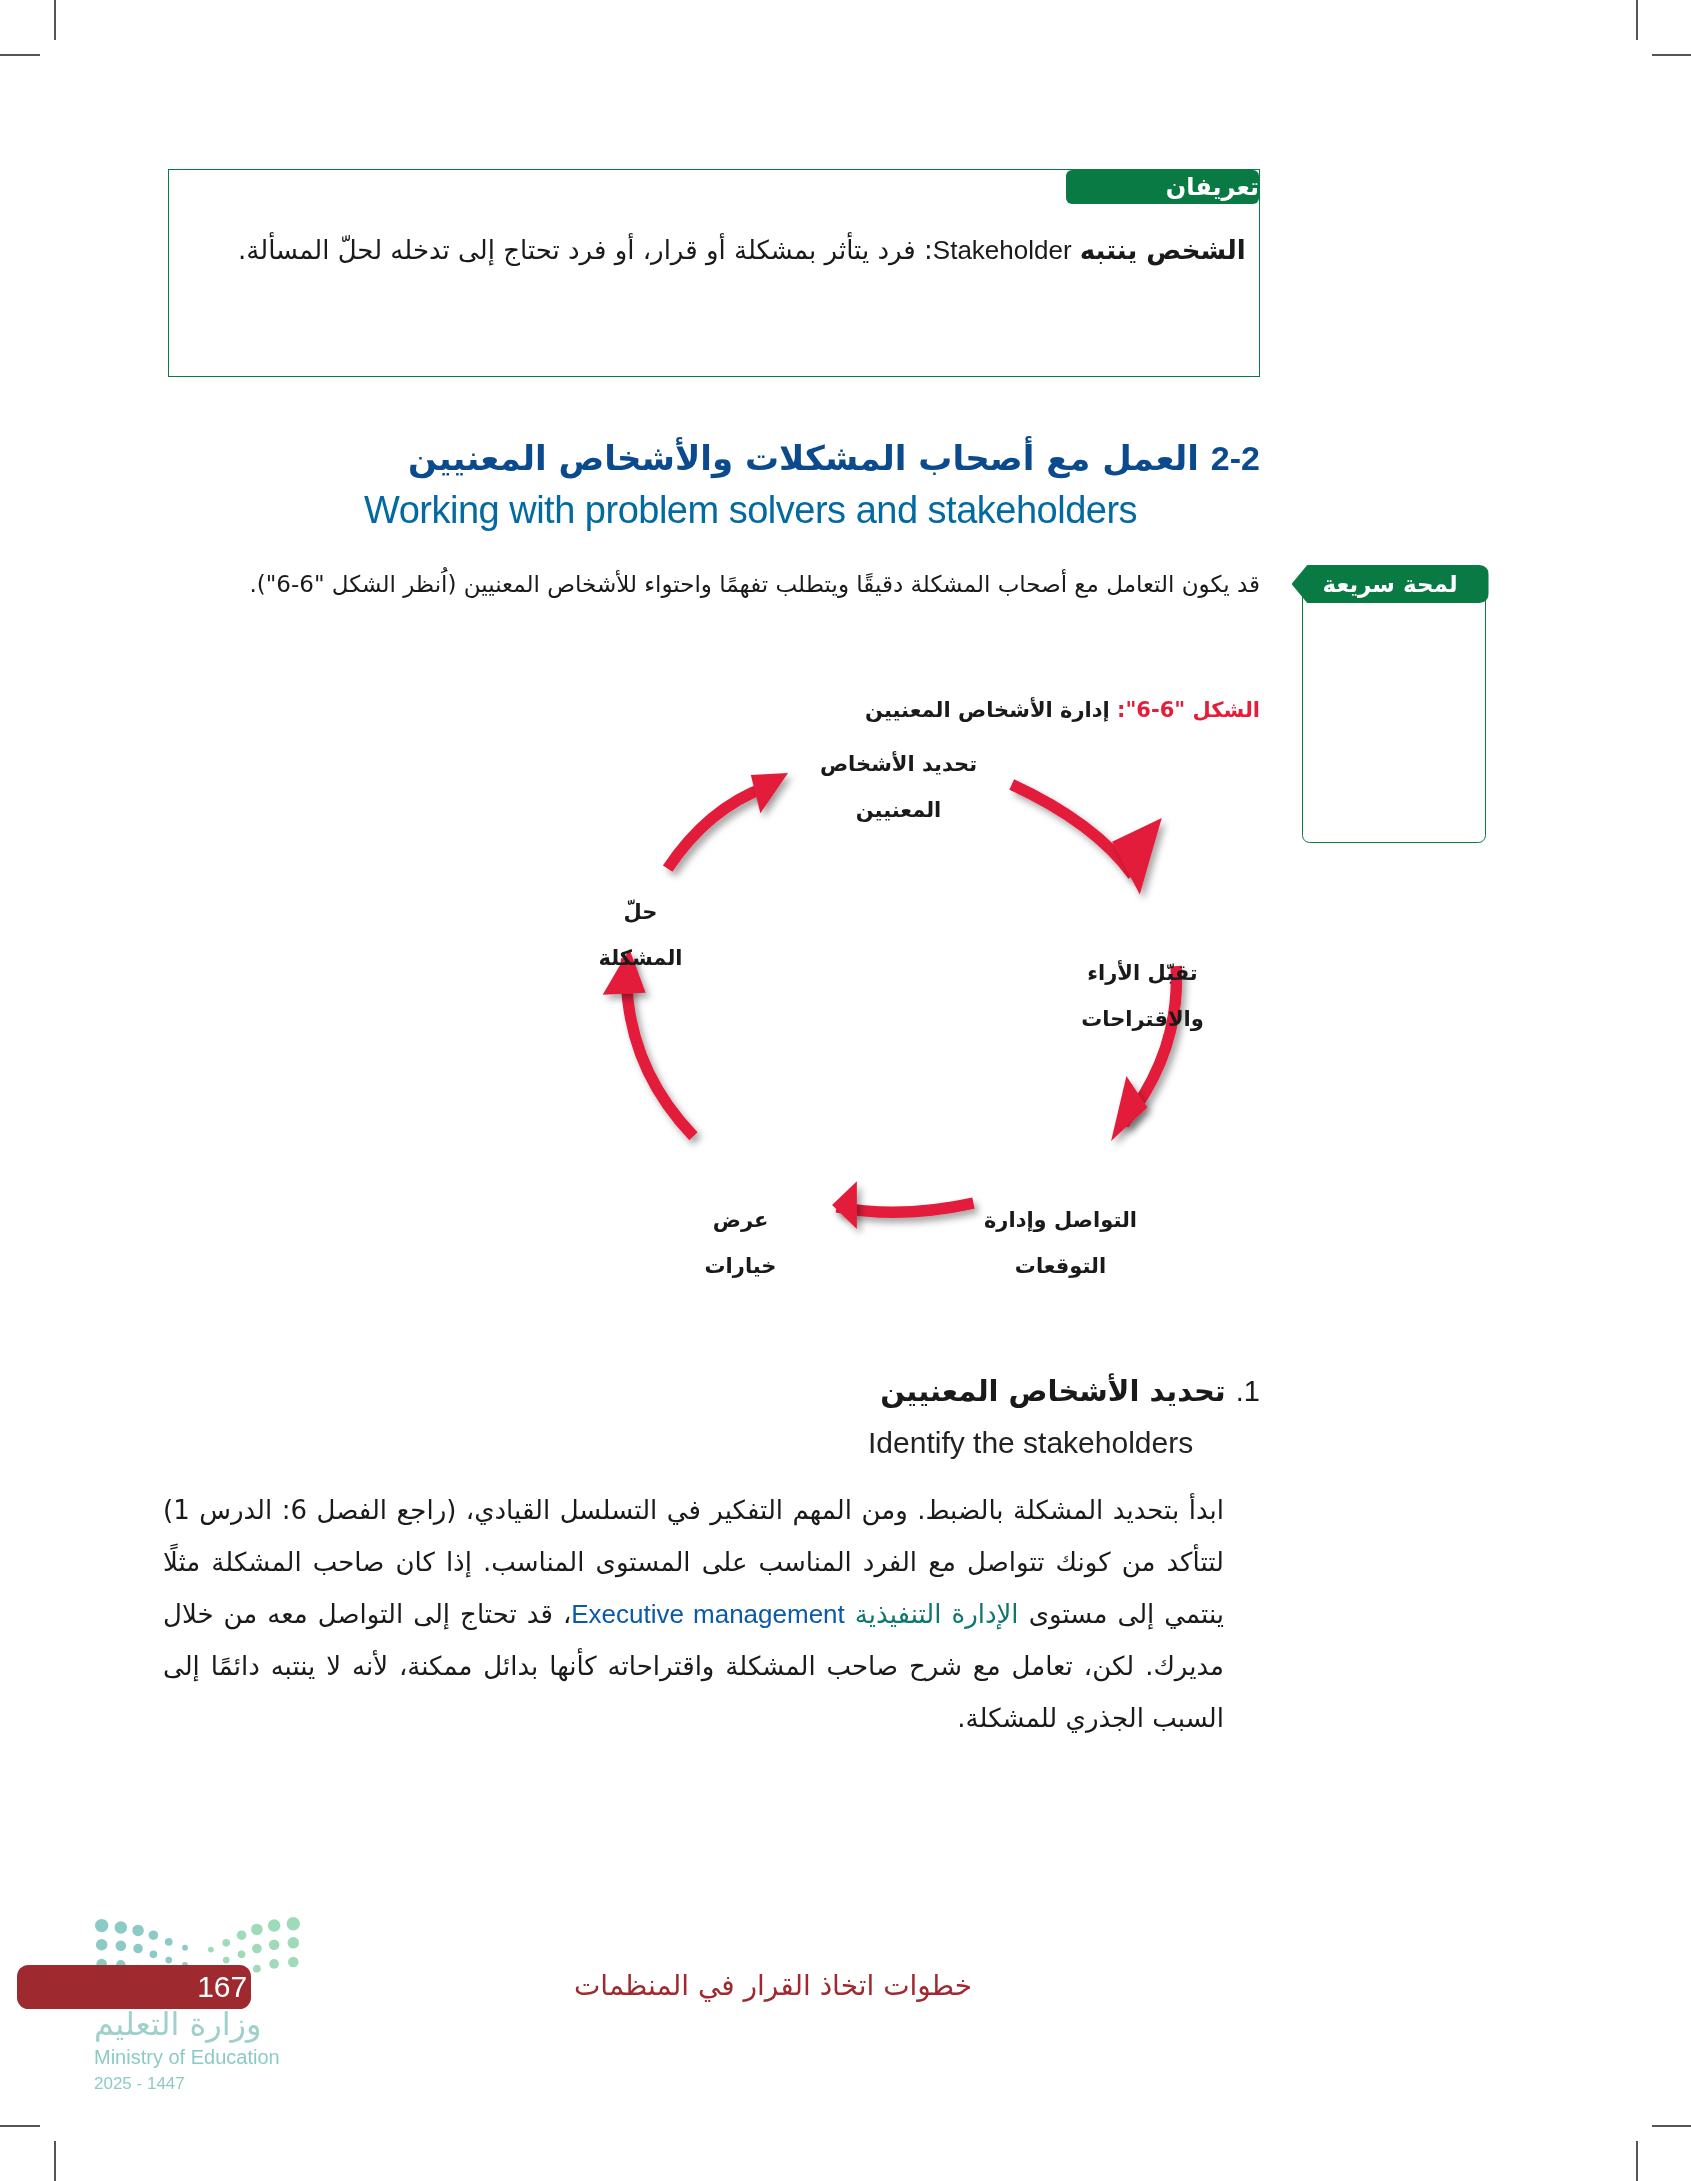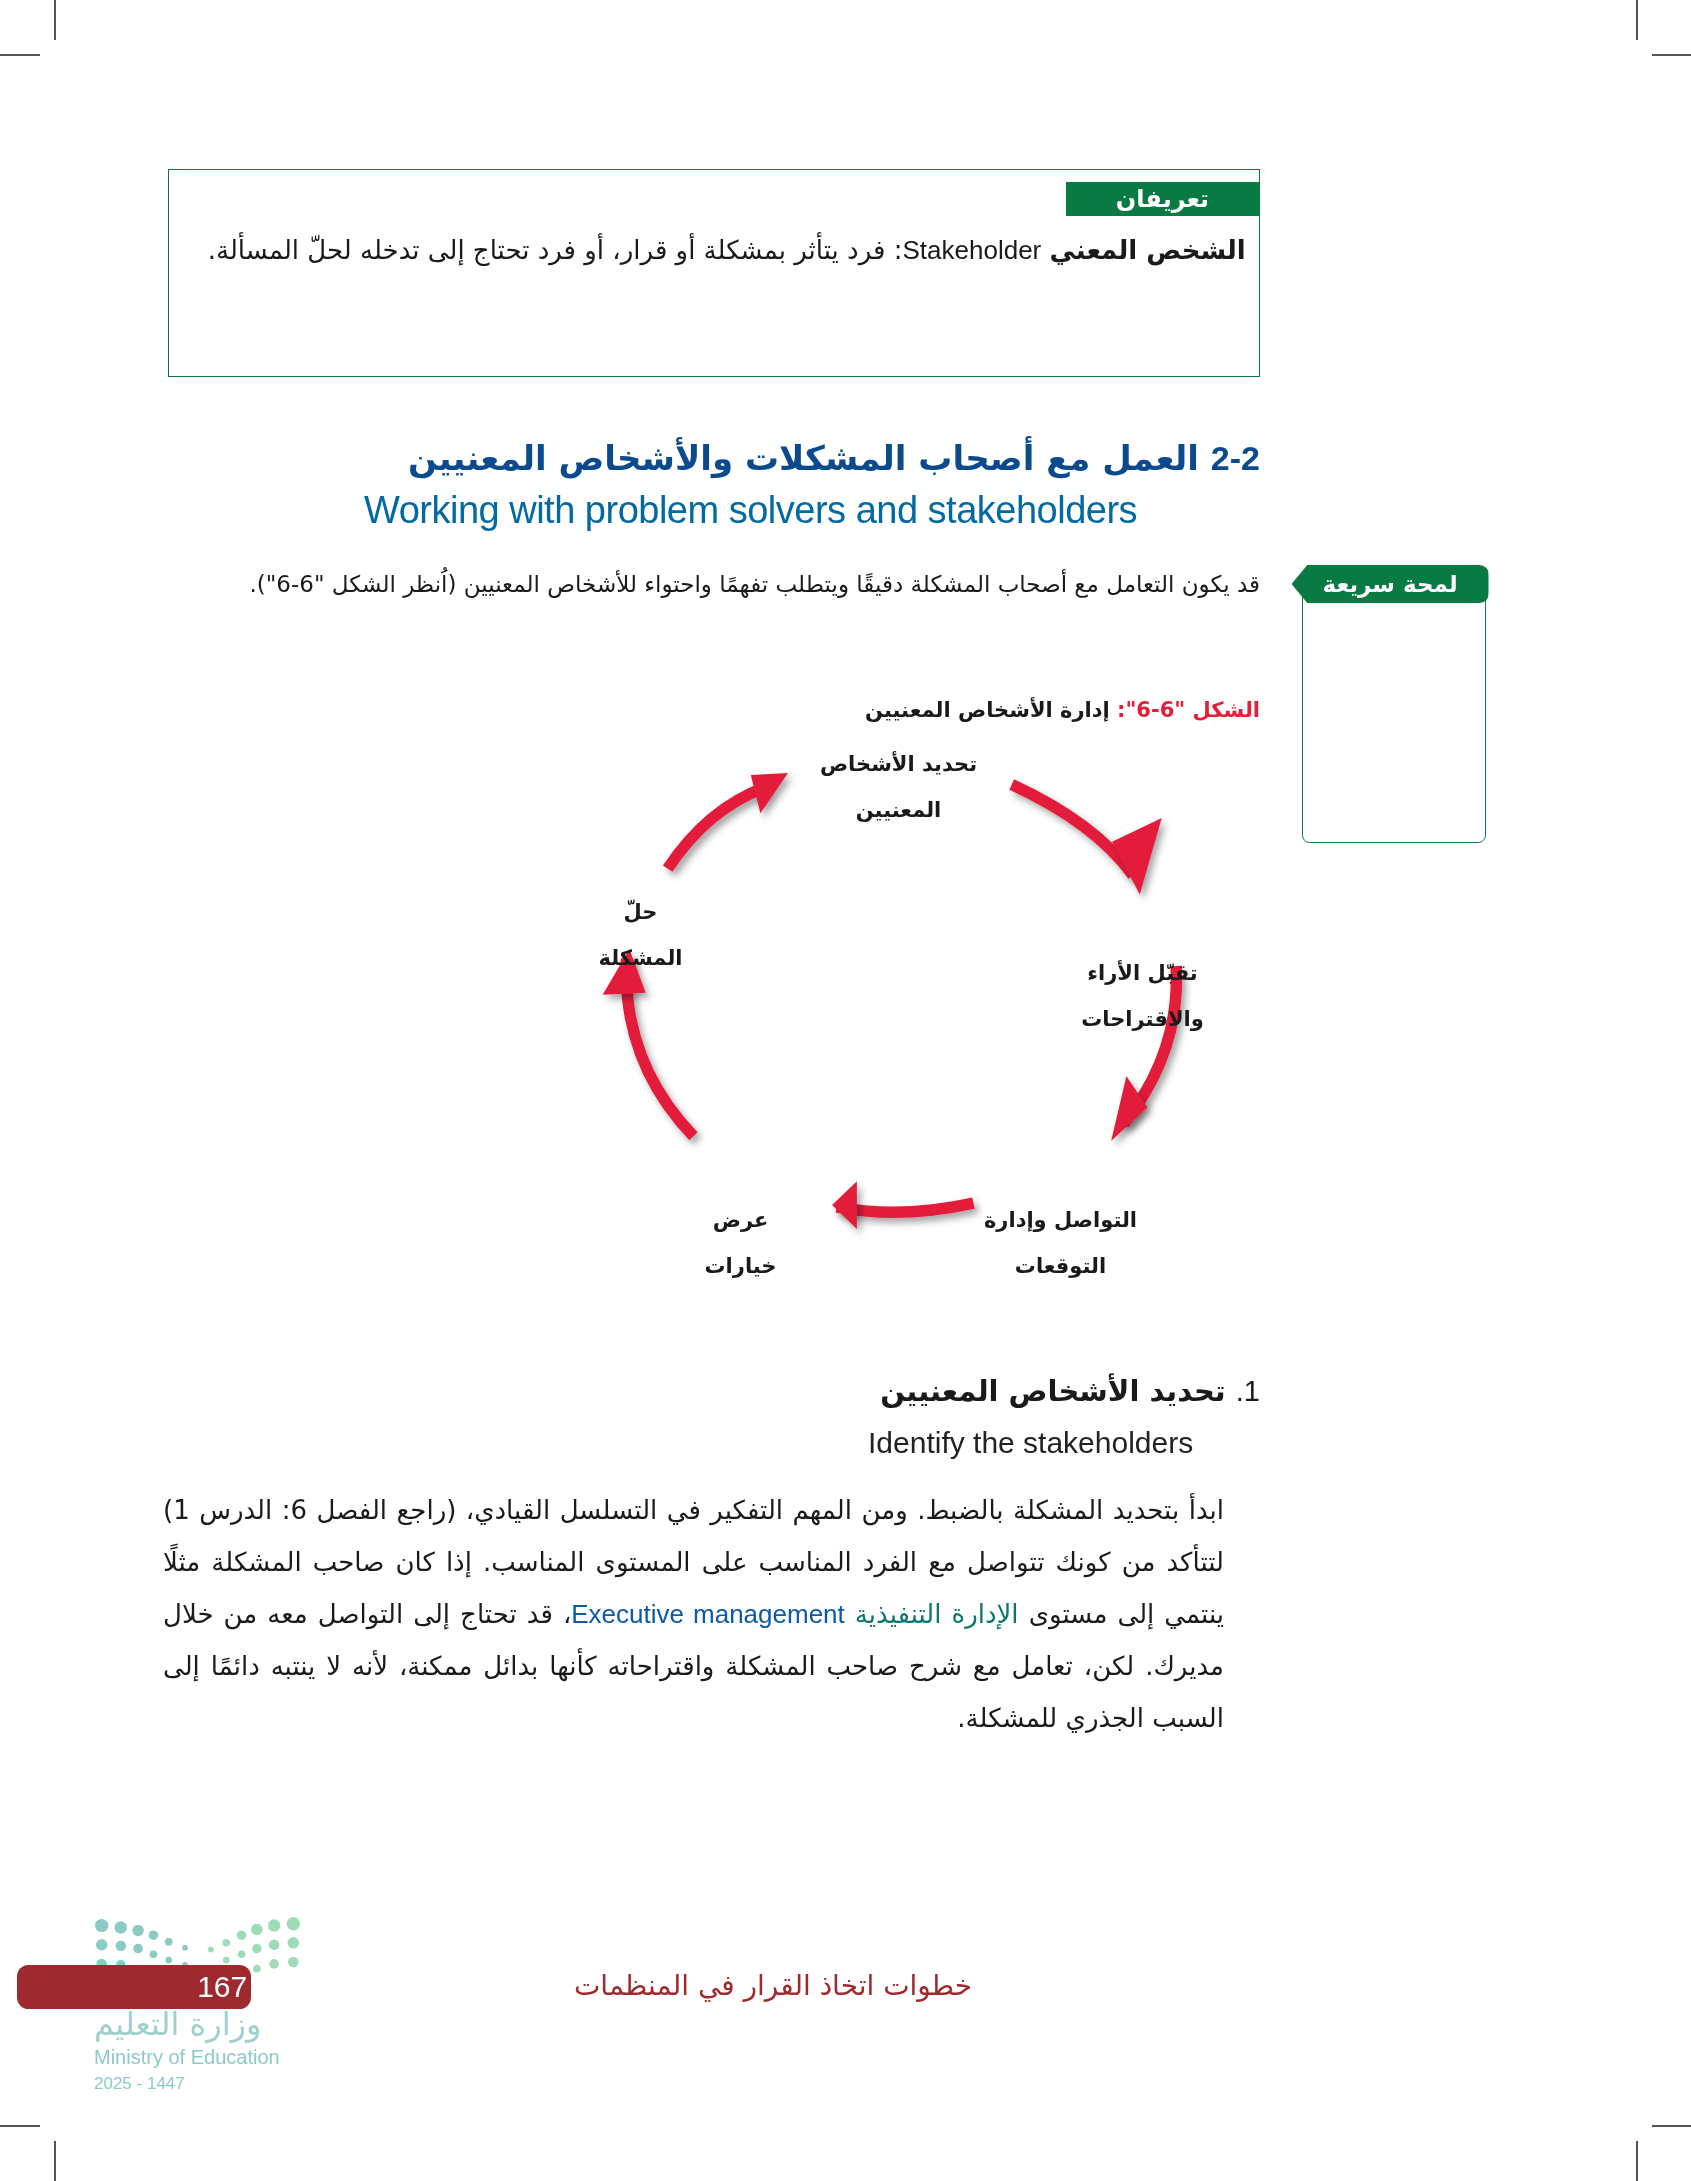--- a/index.html
+++ b/index.html
@@ -7,23 +7,23 @@
     body { position: relative; font-family: "DejaVu Sans", sans-serif; color: #1a1a1a; }
 
     .crop { position: absolute; background: #555; }
 
     
     .defs-box {
       position: absolute; left: 168px; top: 169px; width: 1092px; height: 208px;
       border: 1.9px solid #0a7a45; direction: rtl;
     }
     .defs-tab {
-      position: absolute; right: 0; top: 12px; width: 193px; height: 34px;
+      position: absolute; right: 0; top: 0; width: 193px; height: 34px;
       background: #0a7a45; color: #fff; font-weight: bold; font-size: 24px;
-      text-align: center; line-height: 34px;
+      text-align: right; line-height: 34px; border-radius: 6px;
     }
     .defs-body { position: absolute; right: 13.4px; left: 13.4px; top: 55px; font-size: 26px; line-height: 51px; }
     .defs-body p { margin: 0; }
     .term { font-weight: bold; }
 
     
     .sec-ar {
       position: absolute; right: 432px; top: 438px; direction: rtl;
       font-size: 34px; font-weight: bold; color: #0b4a8c;
     }
@@ -107,21 +107,21 @@
 <div class="crop" style="left:1652px;top:54px;width:40px;height:1.9px;"></div>
 <div class="crop" style="left:0;top:2125px;width:40px;height:1.9px;"></div>
 <div class="crop" style="left:54px;top:2141px;width:1.9px;height:40px;"></div>
 <div class="crop" style="left:1652px;top:2125px;width:40px;height:1.9px;"></div>
 <div class="crop" style="left:1636px;top:2141px;width:1.9px;height:40px;"></div>
 
 <section class="defs-box">
   <div class="defs-tab">تعريفان</div>
   <div class="defs-body">
     <p>
-      <span class="term">الشخص المعني</span>
+      <span class="term">الشخص ينتبه</span>
       <span style="font-family:'Liberation Sans',sans-serif;">Stakeholder</span><span>: فرد يتأثر بمشكلة أو قرار، أو فرد تحتاج إلى تدخله لحلّ المسألة.</span>
     </p>
   </div>
 </section>
 
 <h2 class="sec-ar">
   <span style="font-weight:bold;font-family:'Liberation Sans',sans-serif;text-align:center;">2-2</span>
   <span>العمل مع أصحاب المشكلات والأشخاص المعنيين</span>
 </h2>
 <div class="sec-en">Working with problem solvers and stakeholders</div>

